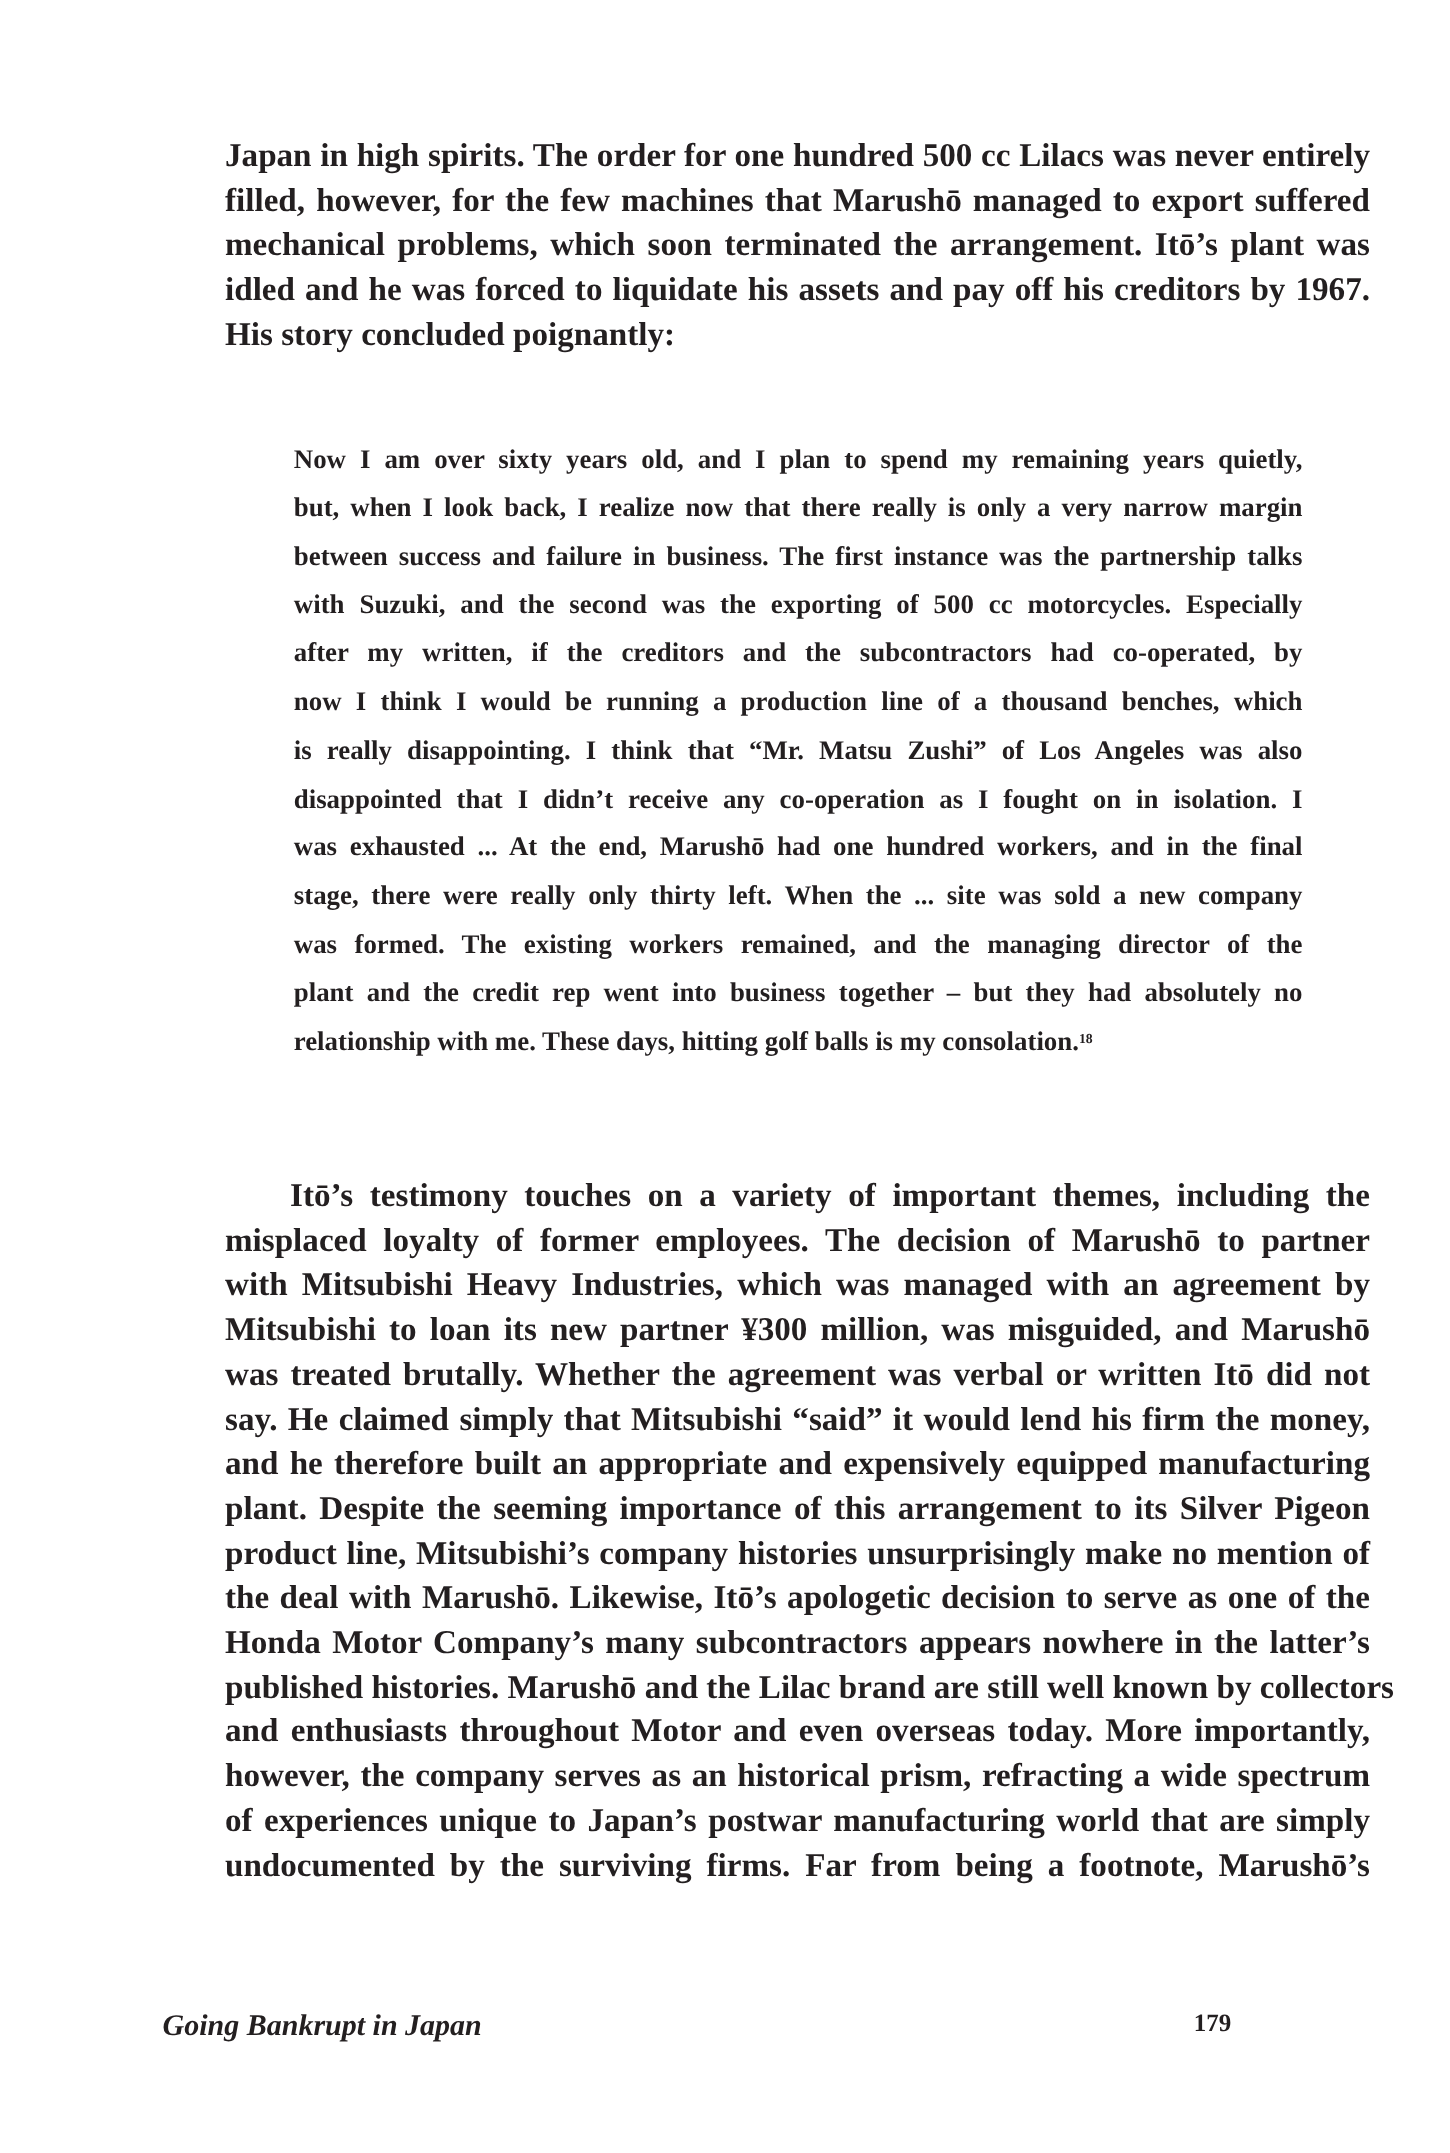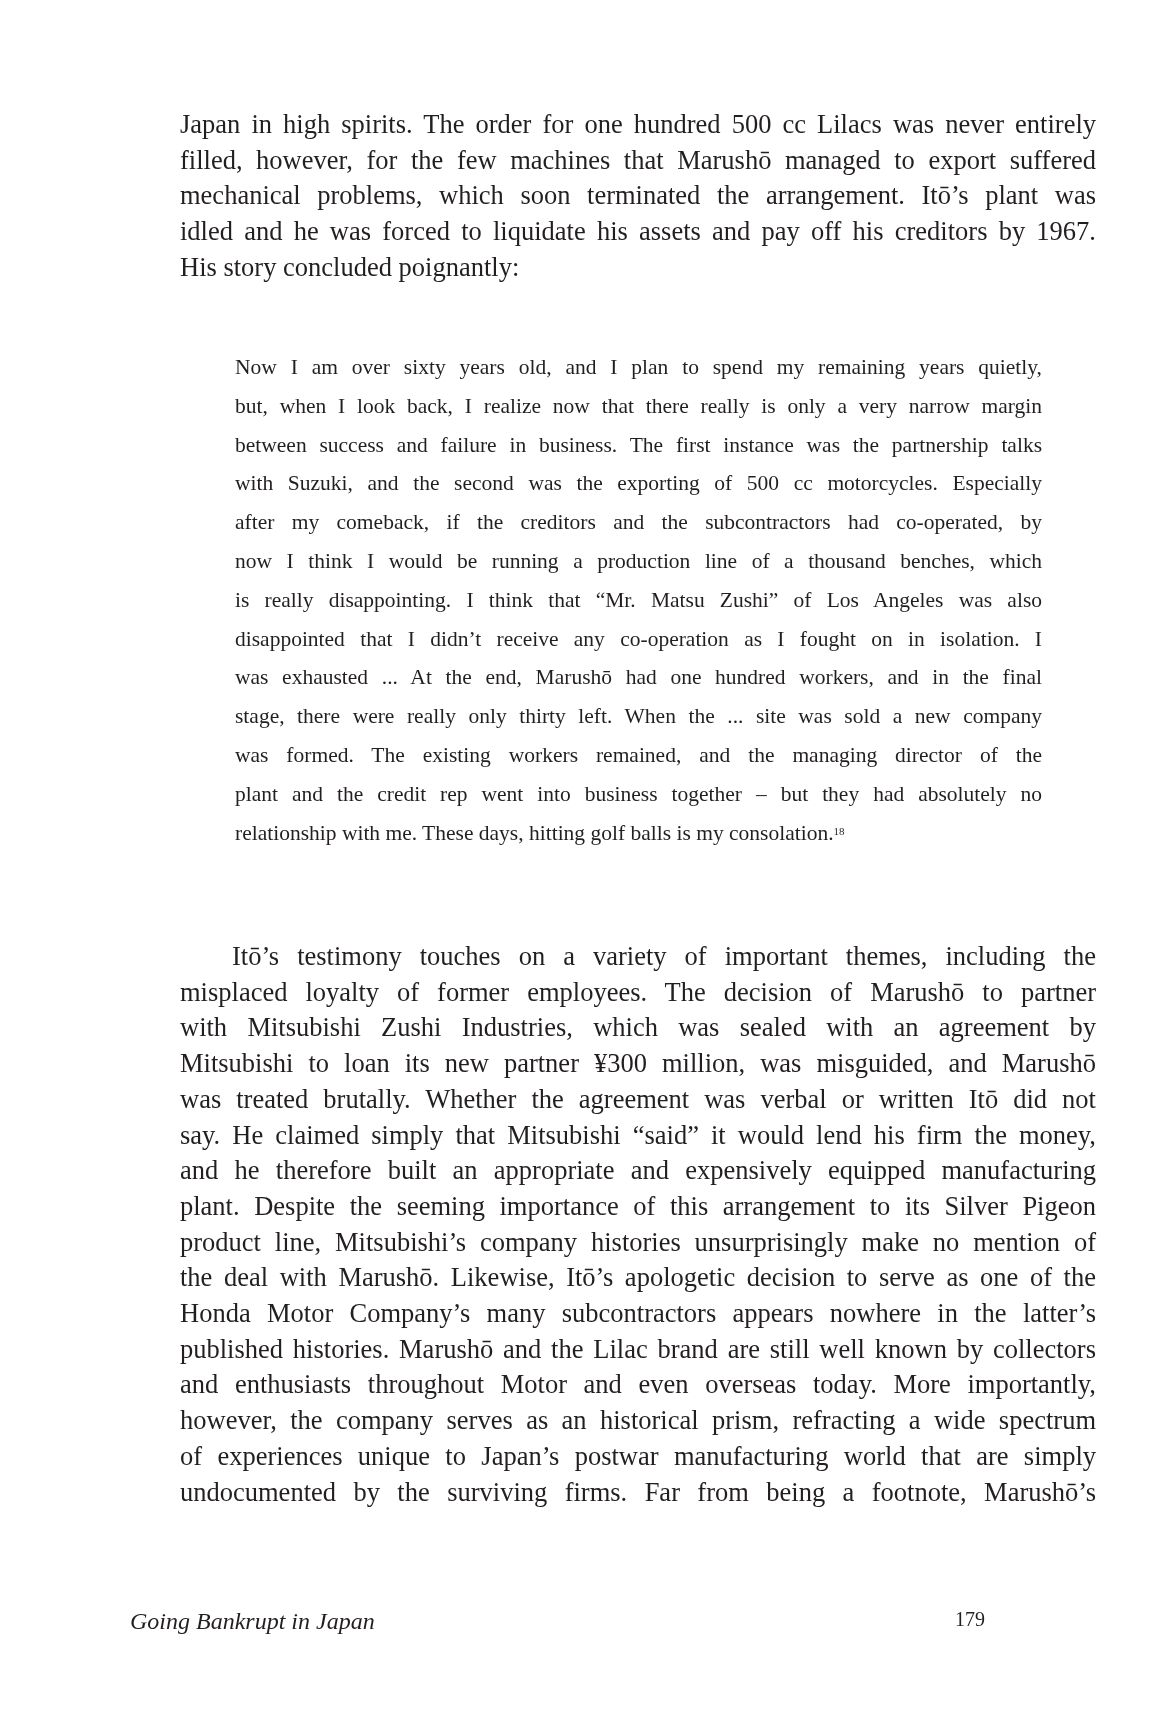--- a/index.html
+++ b/index.html
@@ -1,17 +1,17 @@
 <!DOCTYPE html>
 <html><head>
 <meta charset="utf-8">
 <style>
   html, body { margin: 0; padding: 0; background: #ffffff; }
   body { width: 1160px; height: 1722px; position: relative; overflow: hidden; color: #231f20; }
-  .page { position: absolute; left: 0; top: 0; width: 992px; height: 1722px; }
+  .page { position: absolute; left: 0; top: 0; width: 992px; height: 1722px; font-weight: bold; }
   .body-text {
     position: absolute; left: 180px; width: 916px;
     font-family: "Liberation Serif", "DejaVu Serif", serif;
     font-size: 26.5px; line-height: 35.7px;
   }
   .line { display: block; white-space: nowrap; text-align: justify; text-align-last: justify; }
   .line.last { text-align-last: left; }
   .line.indent { text-indent: 52px; }
   #para-top { top: 107px; }
   .quote {
@@ -43,35 +43,35 @@
     <span class="line">mechanical problems, which soon terminated the arrangement. Itō’s plant was</span>
     <span class="line">idled and he was forced to liquidate his assets and pay off his creditors by 1967.</span>
     <span class="line last">His story concluded poignantly:</span>
   </div>
 
   <div class="quote">
     <span class="line">Now I am over sixty years old, and I plan to spend my remaining years quietly,</span>
     <span class="line">but, when I look back, I realize now that there really is only a very narrow margin</span>
     <span class="line">between success and failure in business. The first instance was the partnership talks</span>
     <span class="line">with Suzuki, and the second was the exporting of 500 cc motorcycles. Especially</span>
-    <span class="line">after my comeback, if the creditors and the subcontractors had co-operated, by</span>
+    <span class="line">after my written, if the creditors and the subcontractors had co-operated, by</span>
     <span class="line">now I think I would be running a production line of a thousand benches, which</span>
     <span class="line">is really disappointing. I think that “Mr. Matsu Zushi” of Los Angeles was also</span>
     <span class="line">disappointed that I didn’t receive any co-operation as I fought on in isolation. I</span>
     <span class="line">was exhausted ... At the end, Marushō had one hundred workers, and in the final</span>
     <span class="line">stage, there were really only thirty left. When the ... site was sold a new company</span>
     <span class="line">was formed. The existing workers remained, and the managing director of the</span>
     <span class="line">plant and the credit rep went into business together – but they had absolutely no</span>
     <span class="line last"><span>relationship with me. These days, hitting golf balls is my consolation.</span><sup class="fn">18</sup></span>
   </div>
 
   <div class="body-text" id="para-main">
     <span class="line indent">Itō’s testimony touches on a variety of important themes, including the</span>
     <span class="line">misplaced loyalty of former employees. The decision of Marushō to partner</span>
-    <span class="line">with Mitsubishi Zushi Industries, which was sealed with an agreement by</span>
+    <span class="line">with Mitsubishi Heavy Industries, which was managed with an agreement by</span>
     <span class="line">Mitsubishi to loan its new partner ¥300 million, was misguided, and Marushō</span>
     <span class="line">was treated brutally. Whether the agreement was verbal or written Itō did not</span>
     <span class="line">say. He claimed simply that Mitsubishi “said” it would lend his firm the money,</span>
     <span class="line">and he therefore built an appropriate and expensively equipped manufacturing</span>
     <span class="line">plant. Despite the seeming importance of this arrangement to its Silver Pigeon</span>
     <span class="line">product line, Mitsubishi’s company histories unsurprisingly make no mention of</span>
     <span class="line">the deal with Marushō. Likewise, Itō’s apologetic decision to serve as one of the</span>
     <span class="line">Honda Motor Company’s many subcontractors appears nowhere in the latter’s</span>
     <span class="line">published histories. Marushō and the Lilac brand are still well known by collectors</span>
     <span class="line">and enthusiasts throughout Motor and even overseas today. More importantly,</span>

